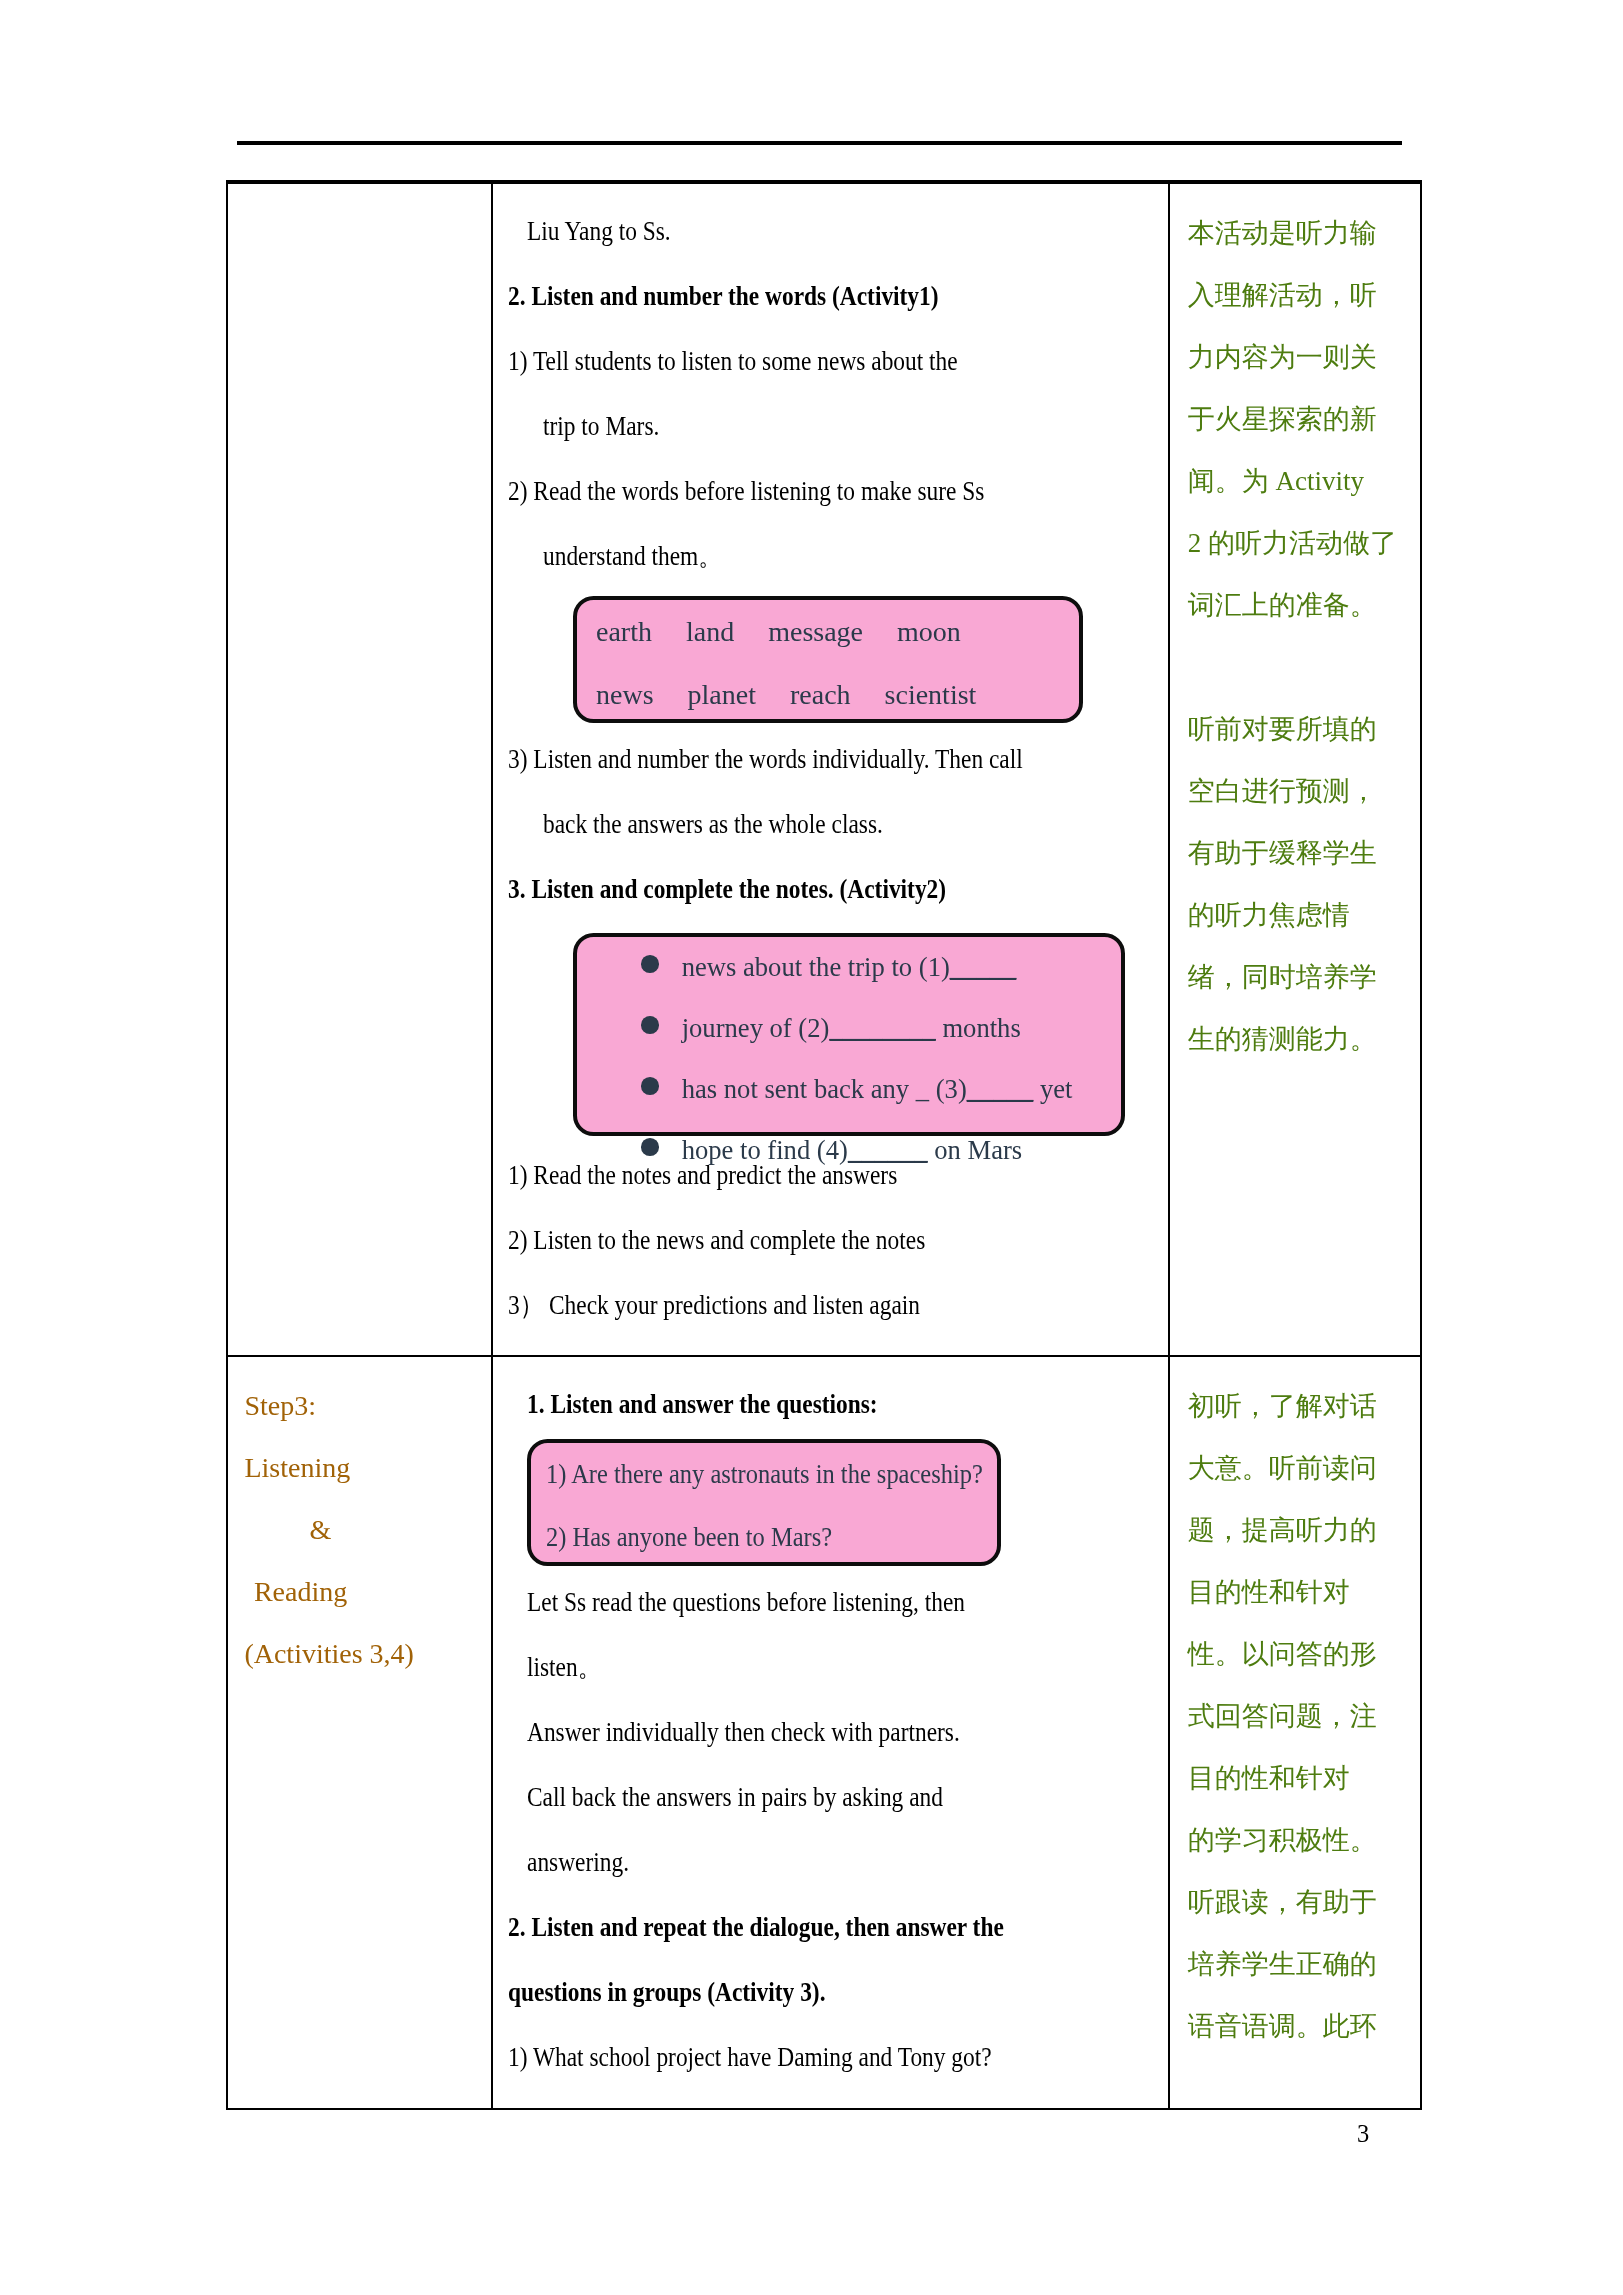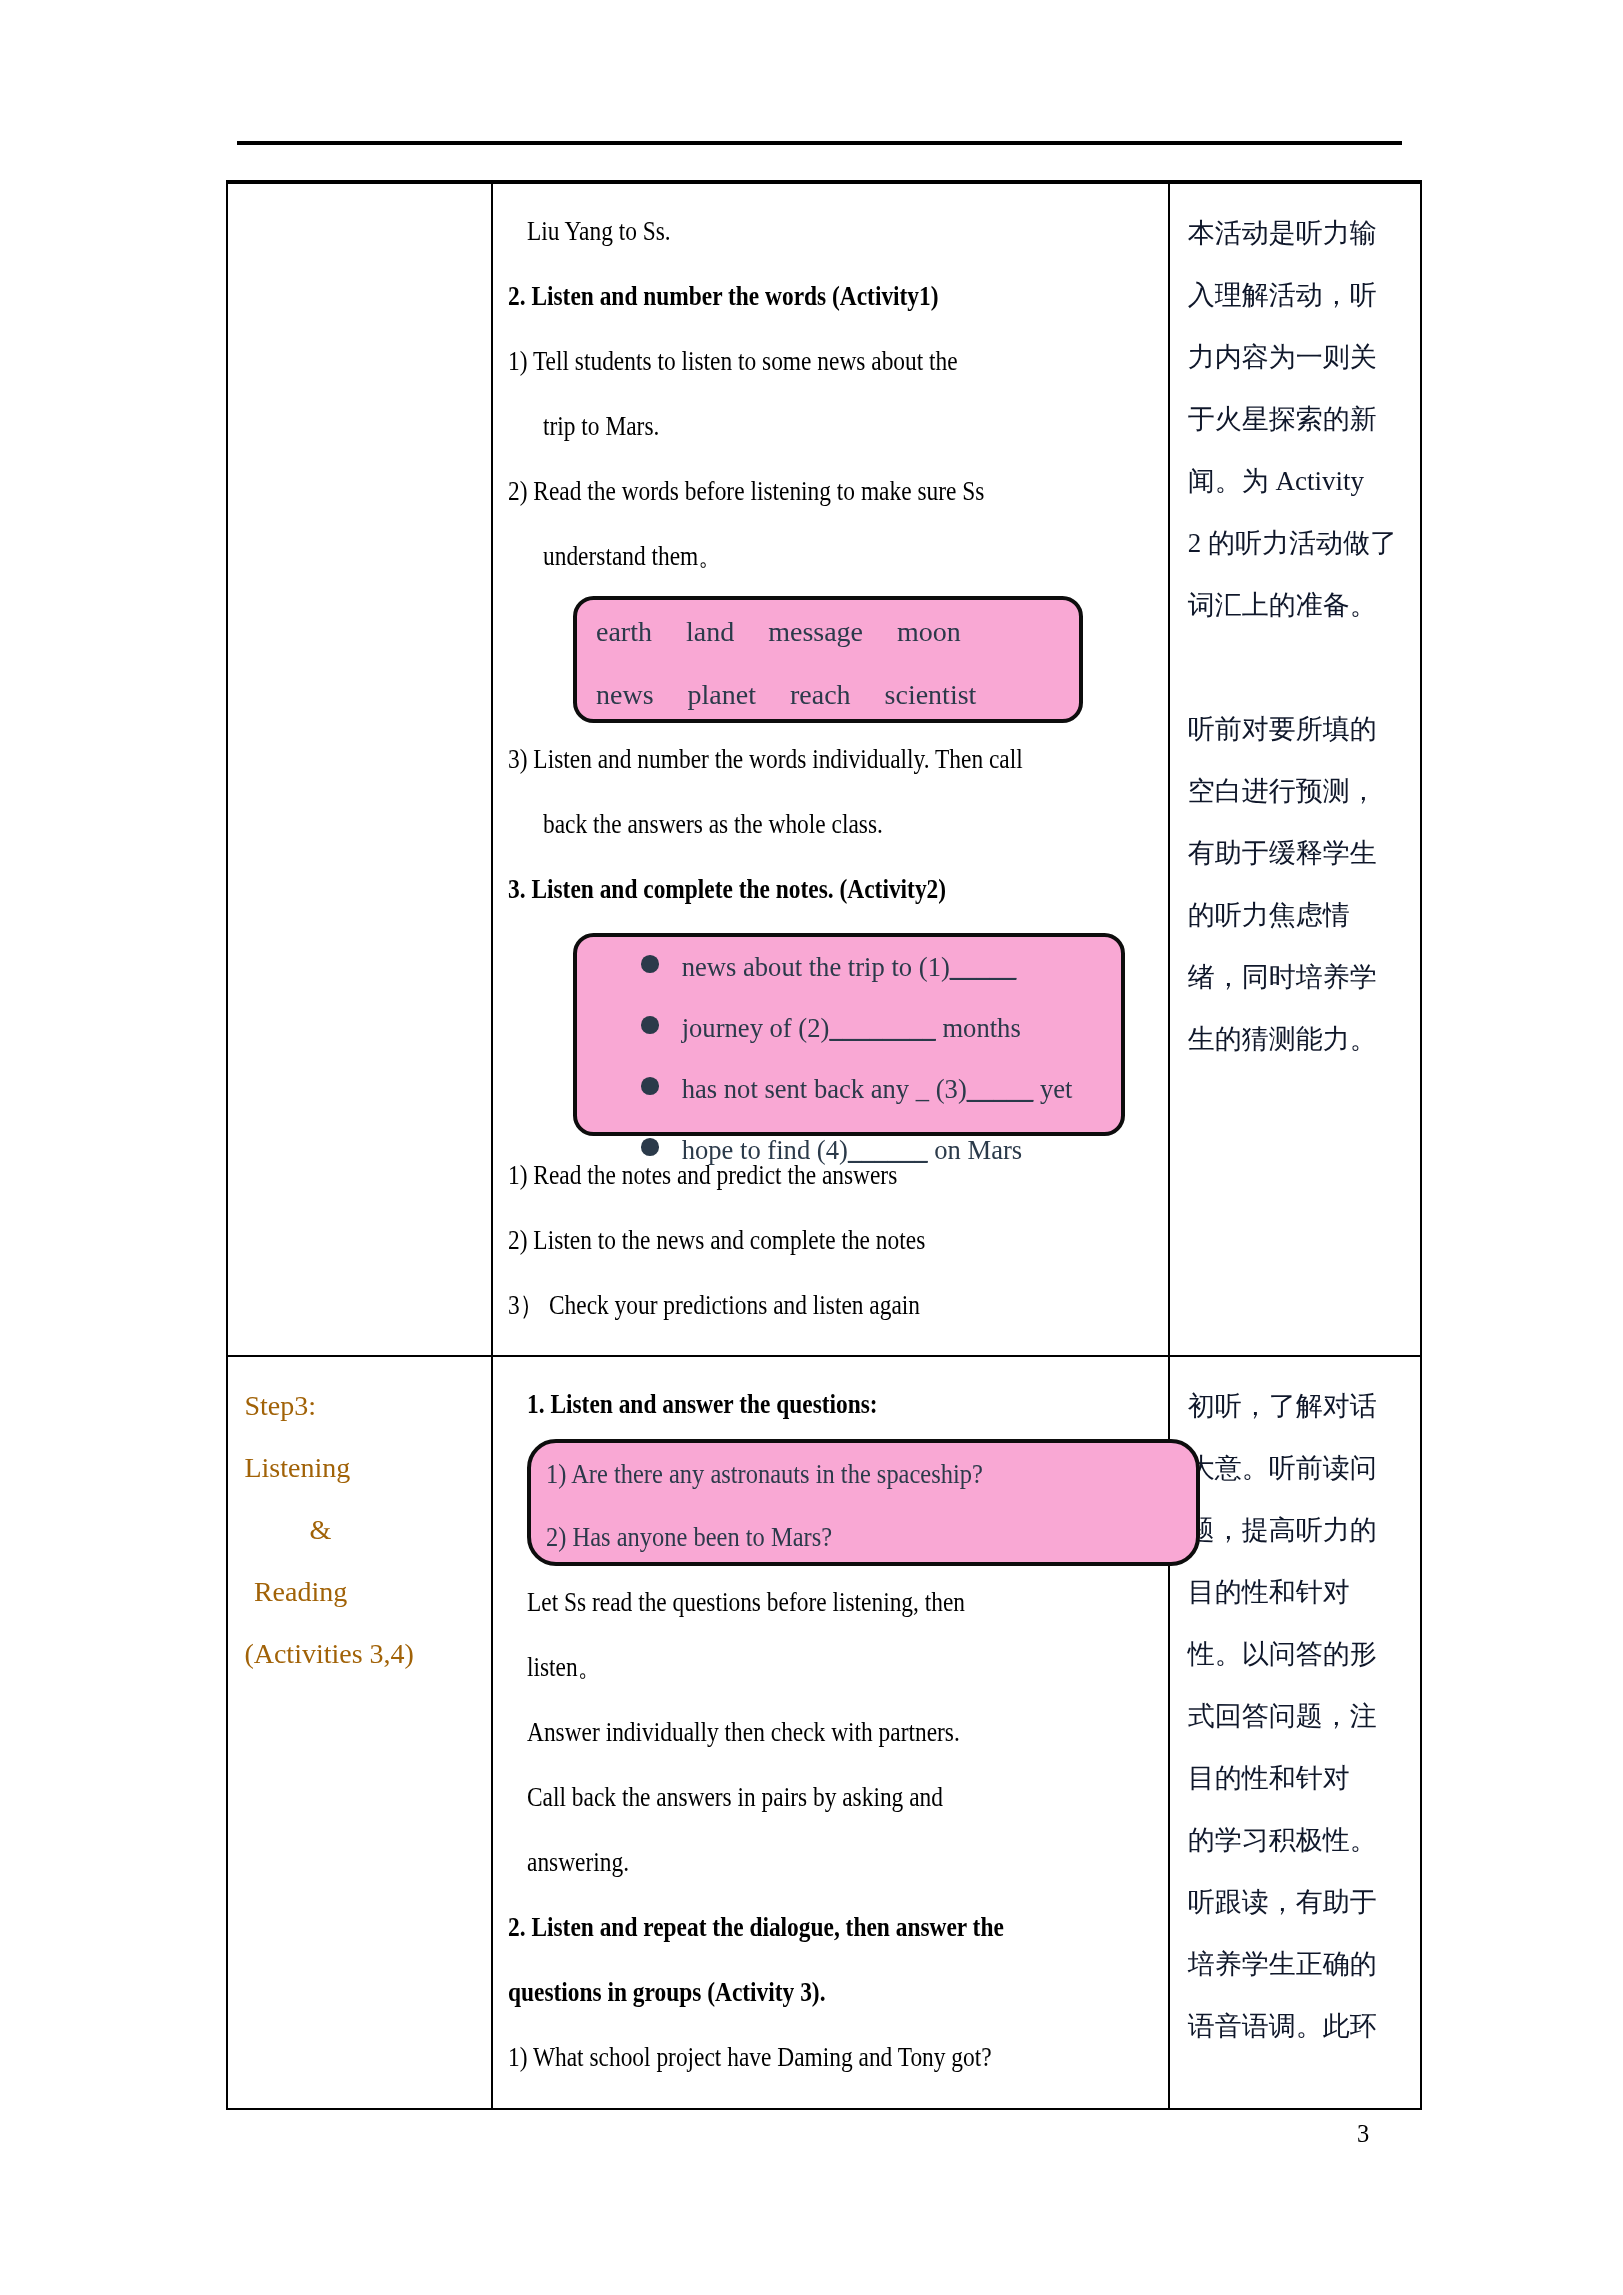--- a/index.html
+++ b/index.html
@@ -104,21 +104,21 @@
   }
   .step .ln { display: block; height: 62px; }
   .step .center-amp { padding-left: 65px; }
   .step .ln.pad1 { padding-left: 9.5px; }
 
   
   .note {
     font-family: "Liberation Serif", "DejaVu Serif", serif;
     font-size: 27px;
     line-height: 62px;
-    color: #0f172a;
+    color: #4d7c0f;
     white-space: nowrap;
     letter-spacing: 0px;
   }
   .note .ln { display: block; height: 62px; }
   .note .gap { display: block; height: 62px; }
 
   
   .callout {
     position: relative;
     background: #f9a8d4;
@@ -165,23 +165,22 @@
     width: 17.7px; height: 17.7px;
     border-radius: 50%;
     background: #2b3a4a;
     vertical-align: 3.4px;
     margin-right: 23px;
   }
   .u { text-decoration: underline; }
 
   .qbox {
     margin: 5.5px 0 4.1px 19px;
-    width: 673px;
+    width: 474px;
     height: 127px;
-    border-radius: 29px;
   }
   .qbox .qline {
     height: 63px;
     line-height: 63px;
     font-size: 26.6px;
     white-space: nowrap;
     padding-left: 15px;
     color: #2b3a4a;
   }
   .qbox .qline > span { display:inline-block; transform: scaleX(0.92); transform-origin: left center; }

